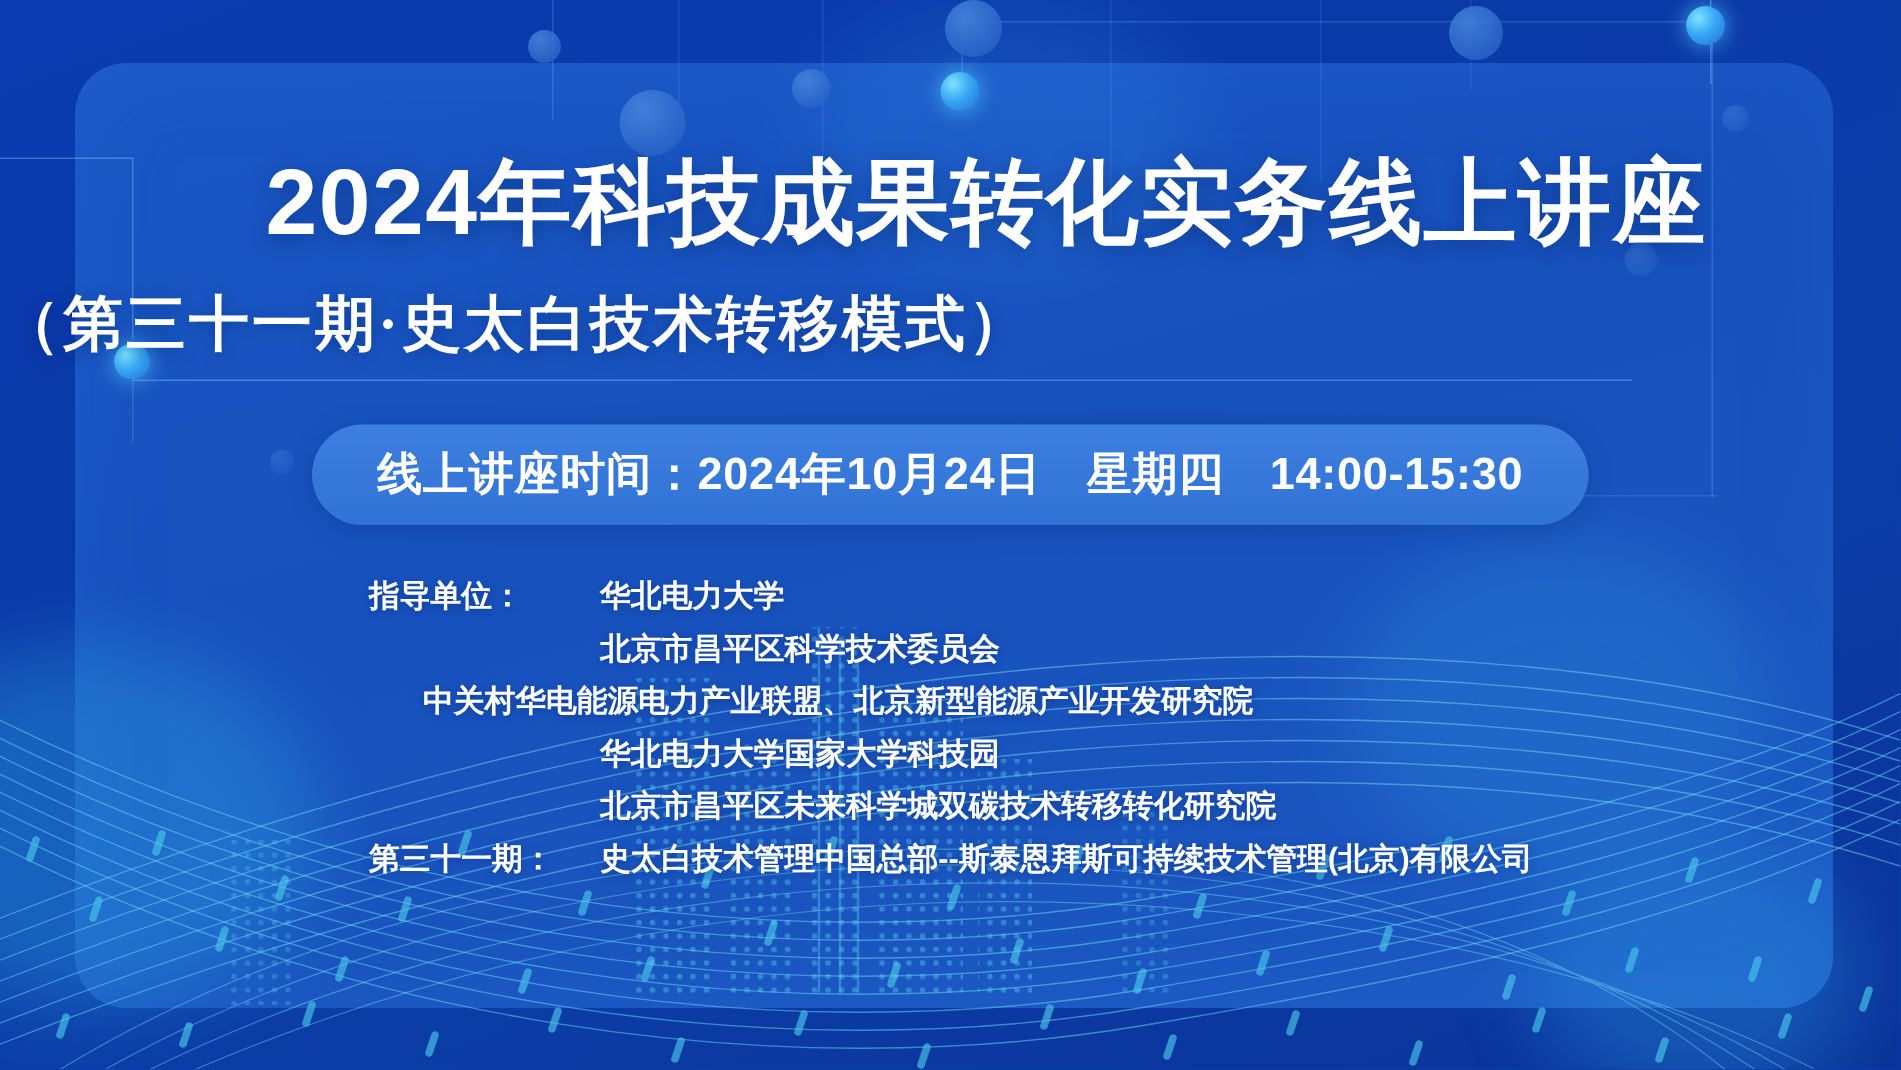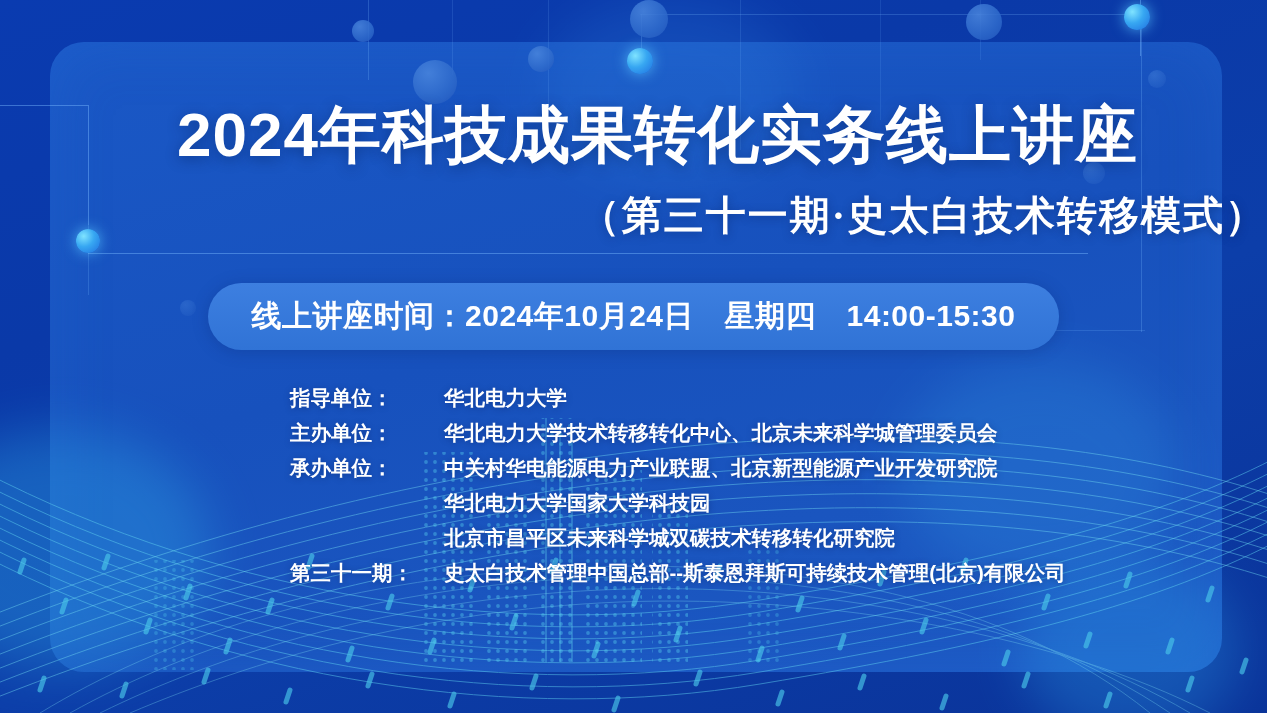--- a/index.html
+++ b/index.html
@@ -36,41 +36,41 @@
 
   
   .title{
     position:absolute;left:0;right:0;top:93px;text-align:center;
     font-size:62px;font-weight:bold;color:#ffffff;letter-spacing:1px;
     text-shadow:0 3px 14px rgba(4,30,90,.45);
     font-family:"Liberation Sans","DejaVu Sans",sans-serif;
     margin-left:48px;
   }
   .subtitle{
-    position:absolute;left:0;right:0;top:188px;text-align:right;
+    position:absolute;left:0;right:0;top:188px;text-align:left;
     font-size:40px;font-weight:bold;color:#ffffff;letter-spacing:2px;
     font-family:"Liberation Serif","DejaVu Serif",serif;
     text-shadow:0 2px 10px rgba(4,30,90,.4);
   }
   .time-pill{
     position:absolute;left:50%;transform:translateX(-50%);top:283px;
     padding:13px 44px;border-radius:34px;
     background:linear-gradient(180deg,#3d7fe0 0%,#3073d6 100%);
     box-shadow:0 2px 16px rgba(10,40,110,.28);
   }
   .time-pill .t{
     font-size:30px;font-weight:bold;color:#ffffff;white-space:pre;letter-spacing:.5px;text-align:right;
   }
   .orgs{
     position:absolute;left:246px;top:380px;width:830px;
     color:#ffffff;font-size:20.5px;font-weight:bold;line-height:35px;
     text-shadow:0 1px 6px rgba(5,30,90,.4);
   }
   .orgs .row{display:flex;white-space:pre;}
-  .orgs .lbl{width:118px;flex:none;margin-left:44px;}
+  .orgs .lbl{width:118px;flex:none;}
   .orgs .val{flex:1;margin-left:36px;}
 </style>
 </head>
 <body>
 
 <div id="poster">
 
   <div class="inner-panel"></div>
 
   <div class="layer">
@@ -219,25 +219,24 @@
   <div class="time-pill">
     <span class="t">线上讲座时间：2024年10月24日　星期四　14:00-15:30</span>
   </div>
 
   <div class="orgs">
     <div class="row">
       <span class="lbl">指导单位：</span>
       <span class="val">华北电力大学</span>
     </div>
     <div class="row">
-      <span class="lbl">主办单位：</span>
-      <span class="val">华北电力大学技术转移转化中心、北京未来科学城管理委员会</span>
-    </div>
-    <div class="row">
-      <span class="lbl">承办单位：</span>
+      <span class="lbl"></span>
+      <span class="val">北京市昌平区科学技术委员会</span>
+    </div>
+    <div class="row">
       <span class="val">中关村华电能源电力产业联盟、北京新型能源产业开发研究院</span>
     </div>
     <div class="row">
       <span class="lbl"></span>
       <span class="val">华北电力大学国家大学科技园</span>
     </div>
     <div class="row">
       <span class="lbl"></span>
       <span class="val">北京市昌平区未来科学城双碳技术转移转化研究院</span>
     </div>

